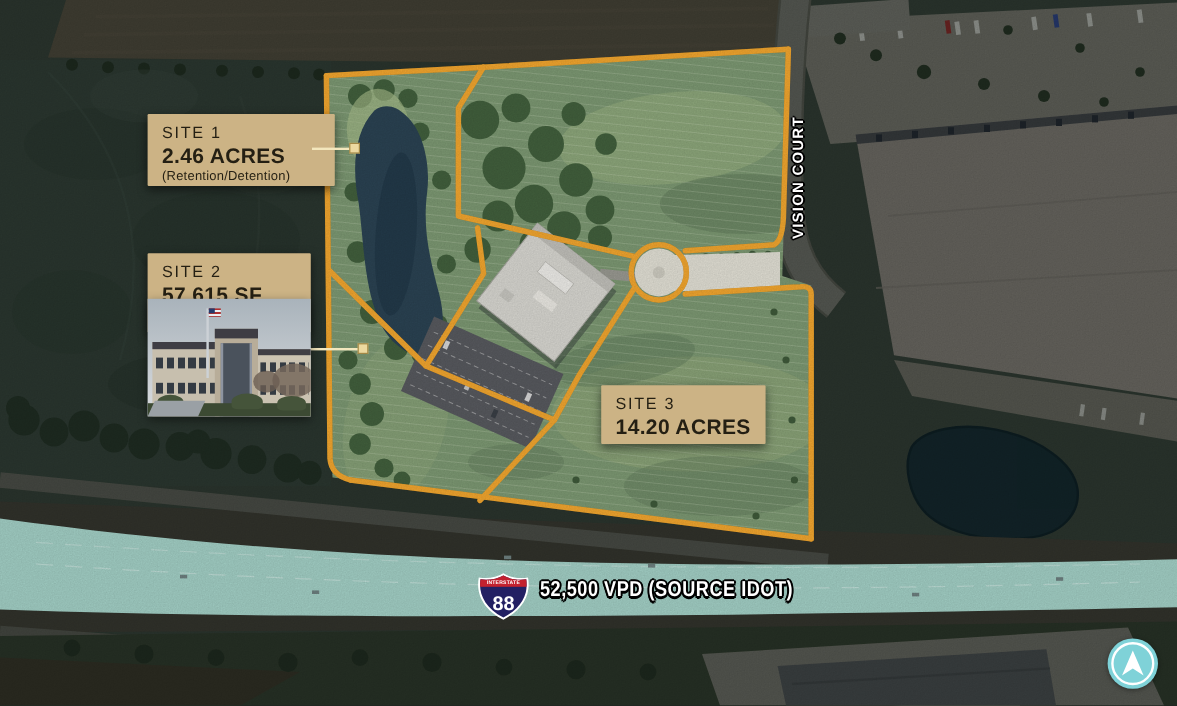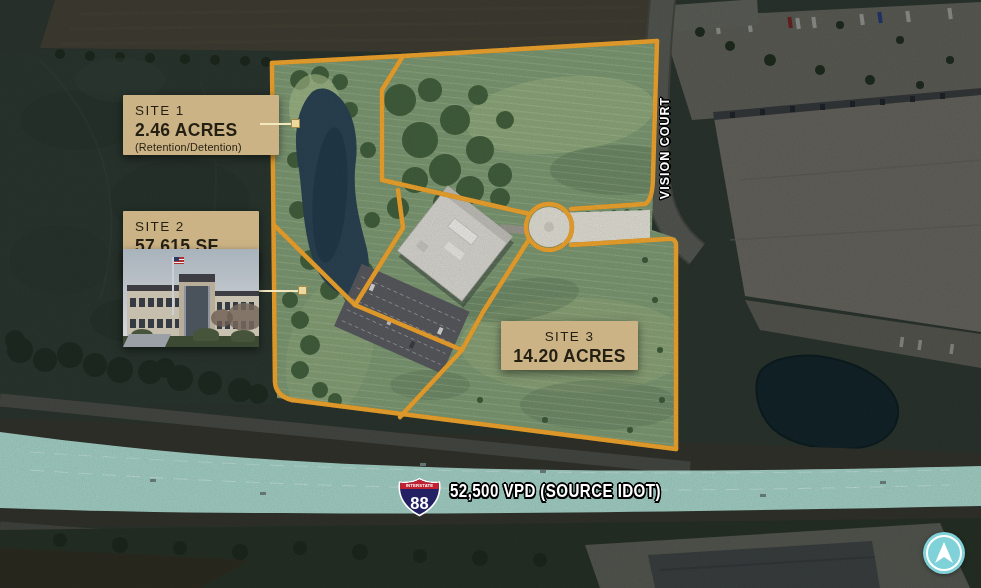--- a/index.html
+++ b/index.html
@@ -11,21 +11,21 @@
   
   .card{position:absolute;background:#ccb385;border-radius:1px;padding:8px 12px 7px 12px;
         box-shadow:0 3px 8px rgba(0,0,0,.5);color:#241f13;}
   .card.gold{background:#d5bb83;}
   .card-title{font-size:13.5px;letter-spacing:1.4px;font-weight:400;margin-bottom:2px;}
   .card-acres{font-size:17.5px;font-weight:700;letter-spacing:.3px;line-height:20px;}
   .card-note{font-size:10.8px;letter-spacing:.2px;margin-top:1px;}
   #card-site1{left:123px;top:95px;width:156px;height:60px;}
   #card-site2{left:123px;top:184px;width:136px;height:66px;margin-top:27px;}
   #card-site4{left:465px;top:105px;width:134px;height:51px;}
-  #card-site3{left:501px;top:321px;width:137px;height:49px;text-align:center;}
+  #card-site3{left:501px;top:321px;width:137px;height:49px;}
 
   
   .connector{position:absolute;height:2px;background:#f3e7bd;}
   .marker{position:absolute;width:9px;height:9px;background:#ecd9a0;border:1px solid rgba(125,92,22,.65);}
   #conn1{left:260px;top:123px;width:33px;}
   #mark1{left:291px;top:119px;}
   #conn2{left:257px;top:290px;width:44px;}
   #mark2{left:298px;top:286px;}
 
   

